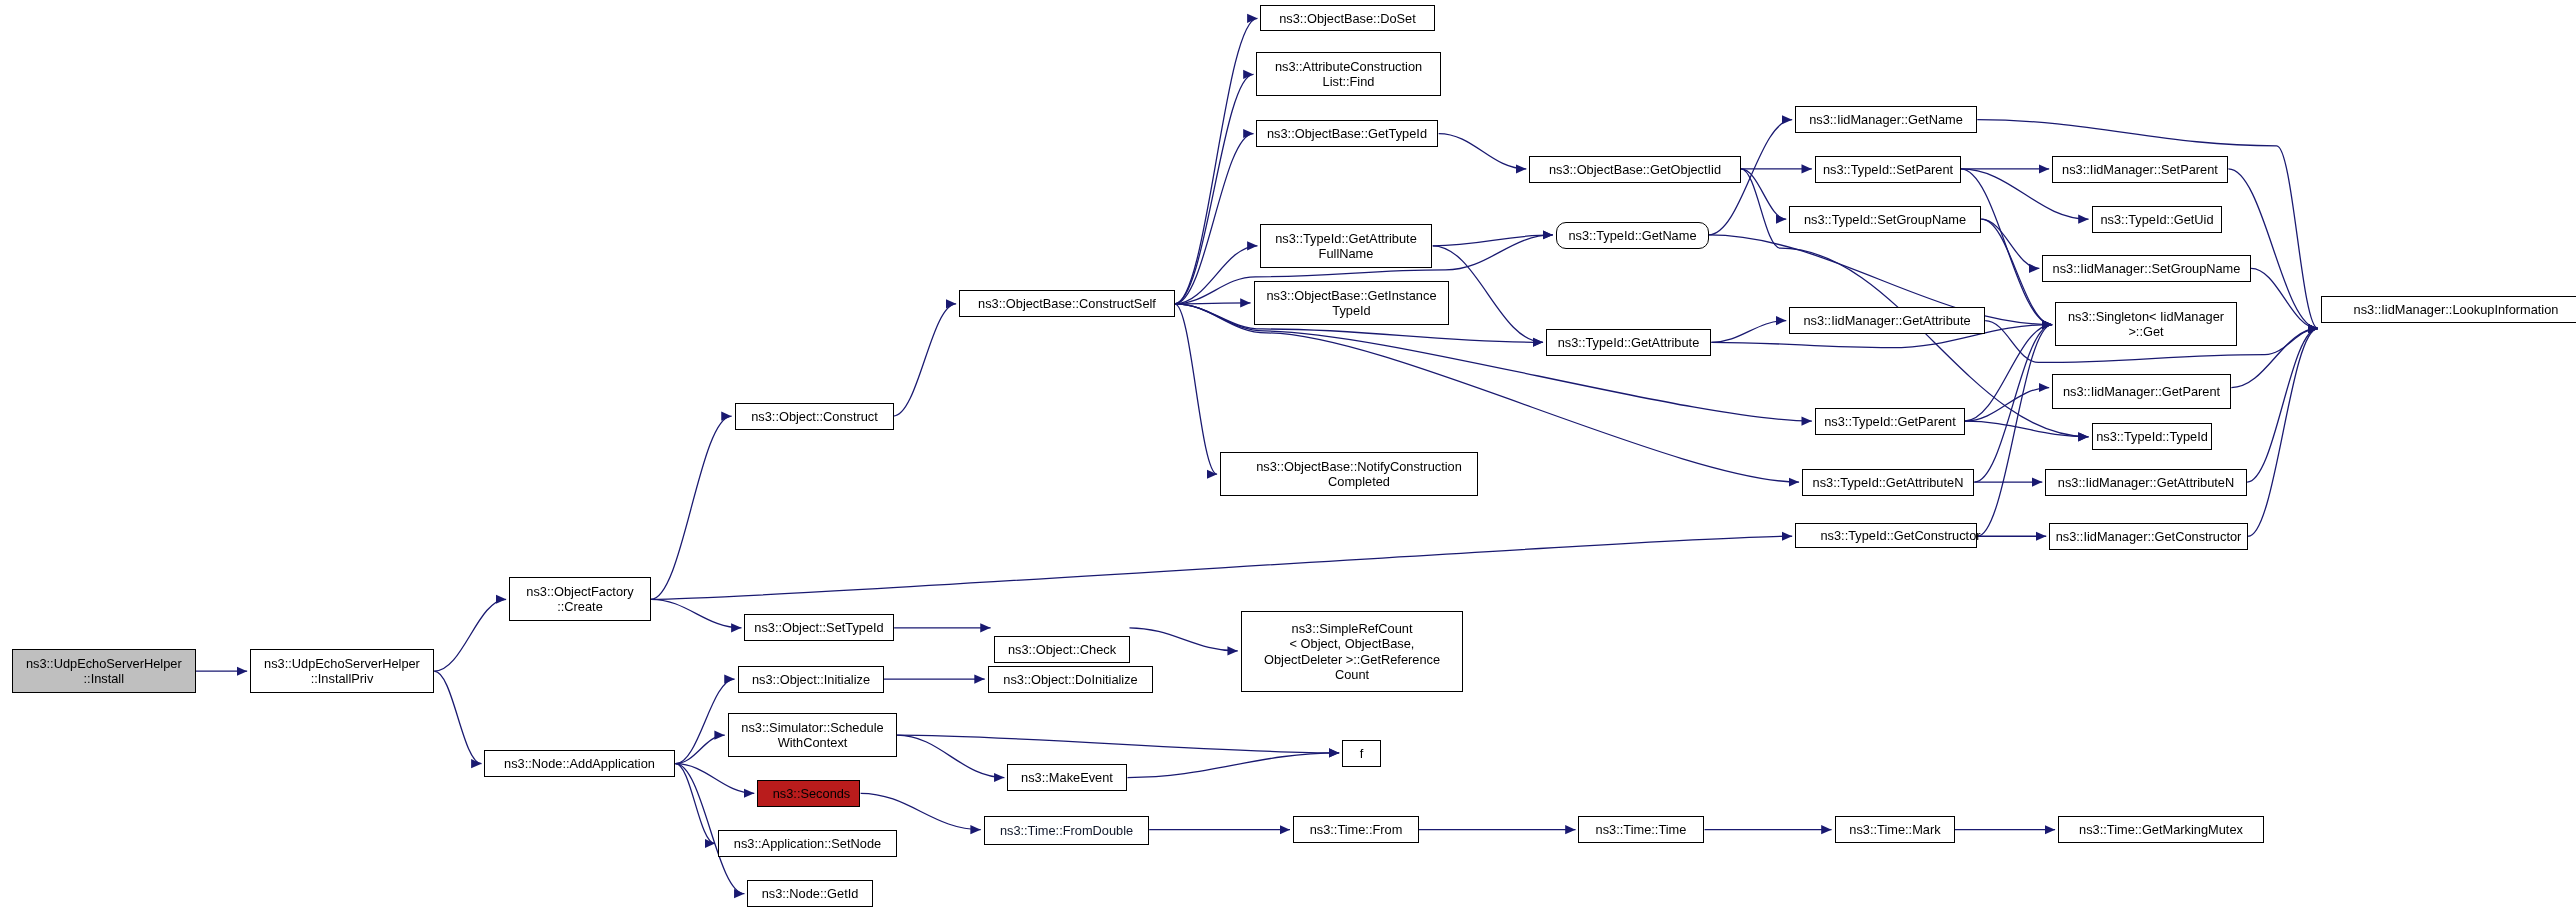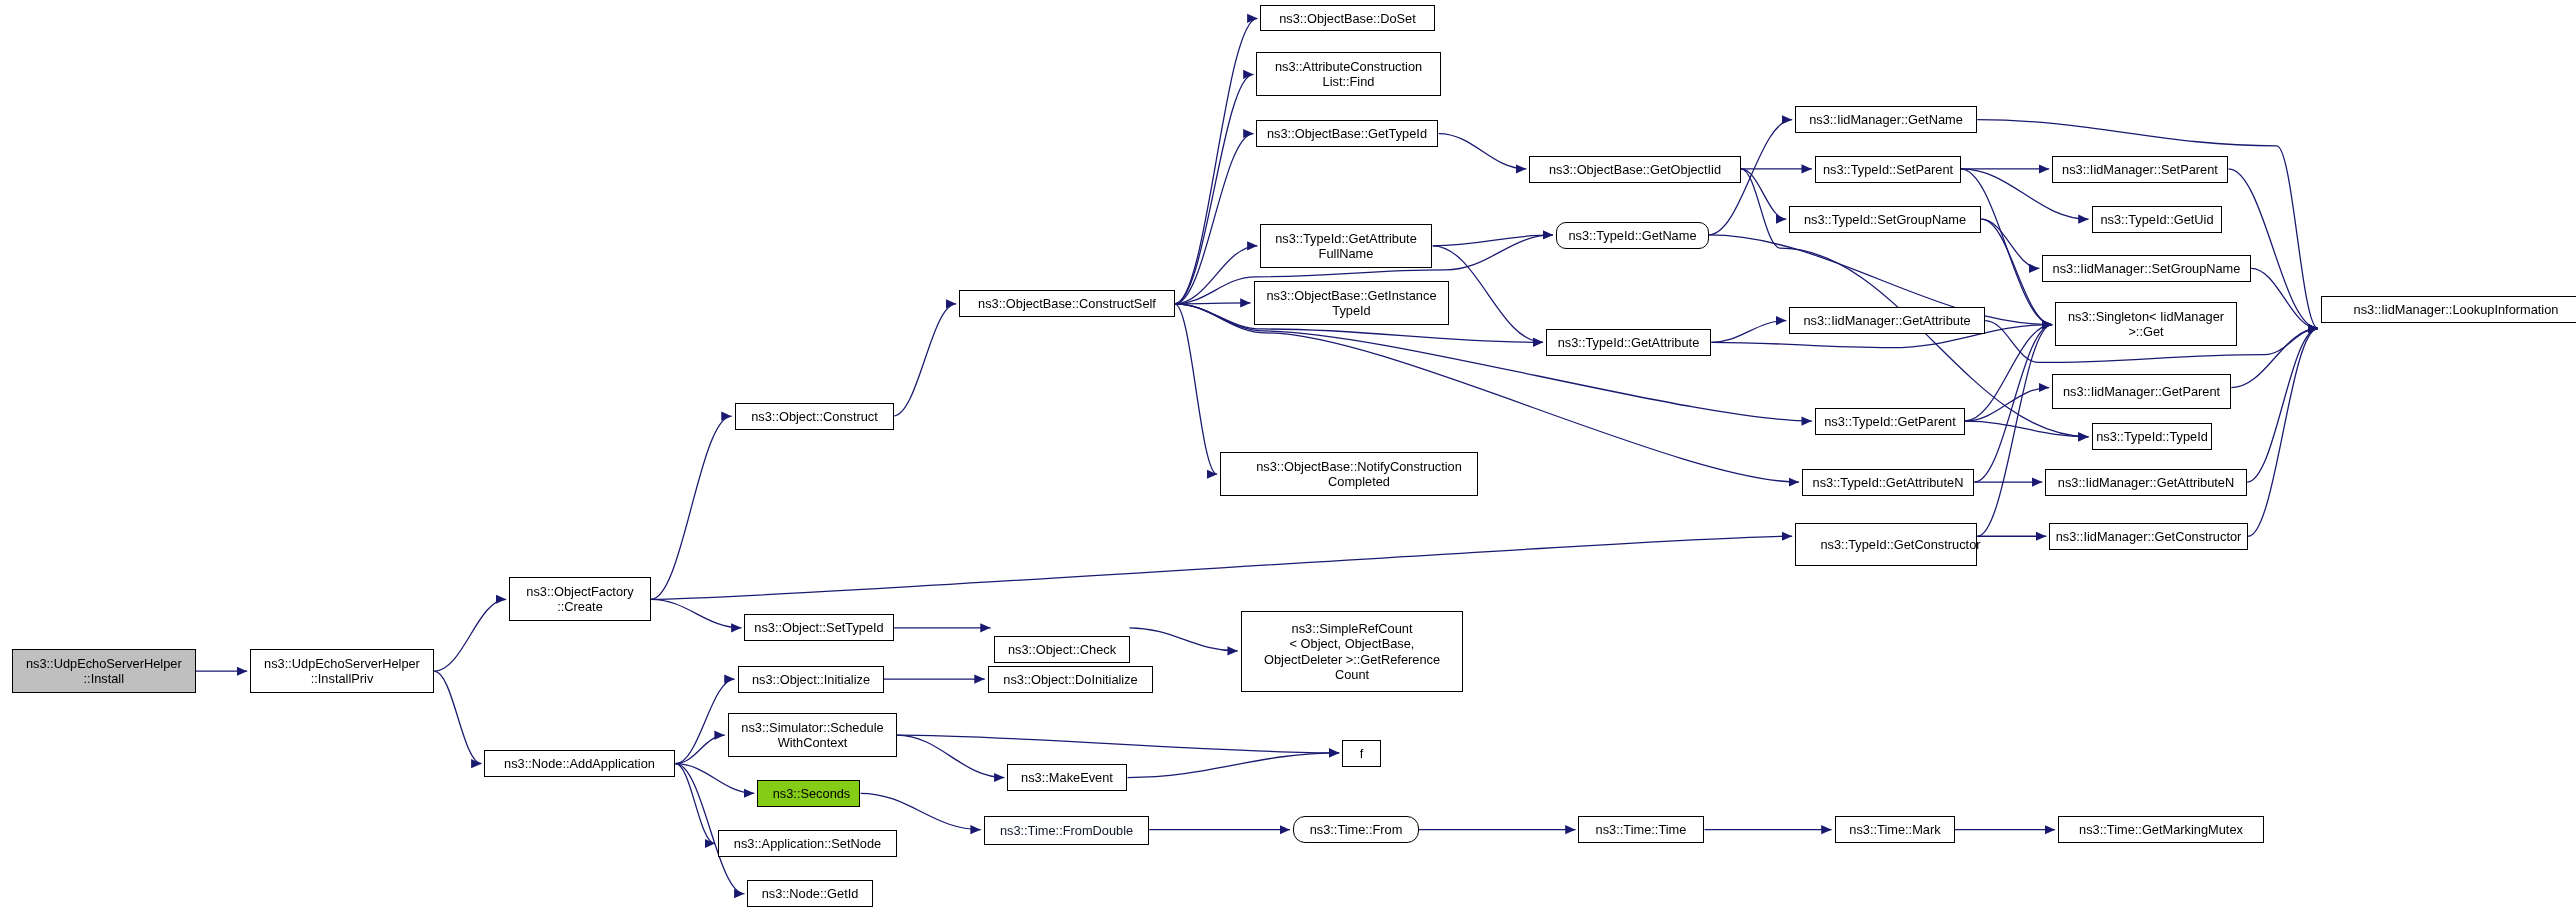--- a/index.html
+++ b/index.html
@@ -118,21 +118,21 @@
       <div class="node" style="left: 250px; top: 649px; width: 184px; height: 44px; background: rgb(255, 255, 255); border-color: rgb(0, 0, 0); color: rgb(0, 0, 0);">ns3::UdpEchoServerHelper
 ::InstallPriv</div>
       <div class="node" style="left: 509px; top: 577px; width: 142px; height: 44px; background: rgb(255, 255, 255); border-color: rgb(0, 0, 0); color: rgb(0, 0, 0);">ns3::ObjectFactory
 ::Create</div>
       <div class="node" style="left: 484px; top: 750px; width: 191px; height: 26.6px; background: rgb(255, 255, 255); border-color: rgb(0, 0, 0); color: rgb(0, 0, 0);">ns3::Node::AddApplication</div>
       <div class="node" style="left: 735px; top: 403px; width: 159px; height: 26.6px; background: rgb(255, 255, 255); border-color: rgb(0, 0, 0); color: rgb(0, 0, 0);">ns3::Object::Construct</div>
       <div class="node" style="left: 744px; top: 614px; width: 150px; height: 26.6px; background: rgb(255, 255, 255); border-color: rgb(0, 0, 0); color: rgb(0, 0, 0);">ns3::Object::SetTypeId</div>
       <div class="node" style="left: 738px; top: 666px; width: 146px; height: 26.6px; background: rgb(255, 255, 255); border-color: rgb(0, 0, 0); color: rgb(0, 0, 0);">ns3::Object::Initialize</div>
       <div class="node" style="left: 728px; top: 713px; width: 169px; height: 44px; background: rgb(255, 255, 255); border-color: rgb(0, 0, 0); color: rgb(0, 0, 0);">ns3::Simulator::Schedule
 WithContext</div>
-      <div class="node" style="left: 757px; top: 780px; width: 103px; height: 26.6px; background: #84cc16; border-color: rgb(0, 0, 0); color: rgb(0, 0, 0); padding-left: 6px;">ns3::Seconds</div>
+      <div class="node" style="left: 757px; top: 780px; width: 103px; height: 26.6px; background: #b91c1c; border-color: rgb(0, 0, 0); color: rgb(0, 0, 0); padding-left: 6px;">ns3::Seconds</div>
       <div class="node" style="left: 718px; top: 830px; width: 179px; height: 26.6px; background: rgb(255, 255, 255); border-color: rgb(0, 0, 0); color: rgb(0, 0, 0);">ns3::Application::SetNode</div>
       <div class="node" style="left: 747px; top: 880px; width: 126px; height: 26.6px; background: rgb(255, 255, 255); border-color: rgb(0, 0, 0); color: rgb(0, 0, 0);">ns3::Node::GetId</div>
       <div class="node" style="left: 959px; top: 290px; width: 216px; height: 26.6px; background: rgb(255, 255, 255); border-color: rgb(0, 0, 0); color: rgb(0, 0, 0);">ns3::ObjectBase::ConstructSelf</div>
       <div class="node" style="left: 994px; top: 636px; width: 136px; height: 26.6px; background: rgb(255, 255, 255); border-color: rgb(0, 0, 0); color: rgb(0, 0, 0); text-align: right;">ns3::Object::Check</div>
       <div class="node" style="left: 988px; top: 666px; width: 165px; height: 26.6px; background: rgb(255, 255, 255); border-color: rgb(0, 0, 0); color: rgb(0, 0, 0);">ns3::Object::DoInitialize</div>
       <div class="node" style="left: 1007px; top: 764px; width: 120px; height: 26.6px; background: rgb(255, 255, 255); border-color: rgb(0, 0, 0); color: rgb(0, 0, 0);">ns3::MakeEvent</div>
       <div class="node" style="left: 984px; top: 816px; width: 165px; height: 29px; background: rgb(255, 255, 255); border-color: rgb(0, 0, 0); color: #0f172a;">ns3::Time::FromDouble</div>
       <div class="node" style="left: 1260px; top: 4.9px; width: 175px; height: 26.6px; background: rgb(255, 255, 255); border-color: rgb(0, 0, 0); color: rgb(0, 0, 0);">ns3::ObjectBase::DoSet</div>
       <div class="node" style="left: 1256px; top: 52px; width: 185px; height: 44px; background: rgb(255, 255, 255); border-color: rgb(0, 0, 0); color: rgb(0, 0, 0);">ns3::AttributeConstruction
 List::Find</div>
@@ -141,32 +141,32 @@
 FullName</div>
       <div class="node" style="left: 1254px; top: 281px; width: 195px; height: 44px; background: rgb(255, 255, 255); border-color: rgb(0, 0, 0); color: rgb(0, 0, 0);">ns3::ObjectBase::GetInstance
 TypeId</div>
       <div class="node" style="left: 1220px; top: 452px; width: 258px; height: 44px; background: rgb(255, 255, 255); border-color: rgb(0, 0, 0); color: rgb(0, 0, 0); padding-left: 20px;">ns3::ObjectBase::NotifyConstruction
 Completed</div>
       <div class="node" style="left: 1241px; top: 611px; width: 222px; height: 81px; background: rgb(255, 255, 255); border-color: rgb(0, 0, 0); color: rgb(0, 0, 0);">ns3::SimpleRefCount
 &lt; Object, ObjectBase,
 ObjectDeleter &gt;::GetReference
 Count</div>
       <div class="node" style="left: 1342px; top: 740px; width: 39px; height: 26.6px; background: rgb(255, 255, 255); border-color: rgb(0, 0, 0); color: rgb(0, 0, 0);">f</div>
-      <div class="node" style="left: 1293px; top: 816px; width: 126px; height: 26.6px; background: rgb(255, 255, 255); border-color: rgb(0, 0, 0); color: rgb(0, 0, 0); border-radius: 12px;">ns3::Time::From</div>
+      <div class="node" style="left: 1293px; top: 816px; width: 126px; height: 26.6px; background: rgb(255, 255, 255); border-color: rgb(0, 0, 0); color: rgb(0, 0, 0);">ns3::Time::From</div>
       <div class="node" style="left: 1529px; top: 156px; width: 212px; height: 26.6px; background: rgb(255, 255, 255); border-color: rgb(0, 0, 0); color: rgb(0, 0, 0);">ns3::ObjectBase::GetObjectIid</div>
       <div class="node" style="left: 1556px; top: 222px; width: 153px; height: 26.6px; background: rgb(255, 255, 255); border-color: rgb(0, 0, 0); color: rgb(0, 0, 0); border-radius: 10px;">ns3::TypeId::GetName</div>
       <div class="node" style="left: 1546px; top: 329px; width: 165px; height: 26.6px; background: rgb(255, 255, 255); border-color: rgb(0, 0, 0); color: rgb(0, 0, 0);">ns3::TypeId::GetAttribute</div>
       <div class="node" style="left: 1815px; top: 408px; width: 150px; height: 26.6px; background: rgb(255, 255, 255); border-color: rgb(0, 0, 0); color: rgb(0, 0, 0);">ns3::TypeId::GetParent</div>
       <div class="node" style="left: 1578px; top: 816px; width: 126px; height: 26.6px; background: rgb(255, 255, 255); border-color: rgb(0, 0, 0); color: rgb(0, 0, 0);">ns3::Time::Time</div>
       <div class="node" style="left: 1795px; top: 106px; width: 182px; height: 26.6px; background: rgb(255, 255, 255); border-color: rgb(0, 0, 0); color: rgb(0, 0, 0);">ns3::IidManager::GetName</div>
       <div class="node" style="left: 1815px; top: 156px; width: 146px; height: 26.6px; background: rgb(255, 255, 255); border-color: rgb(0, 0, 0); color: rgb(0, 0, 0);">ns3::TypeId::SetParent</div>
       <div class="node" style="left: 1789px; top: 206px; width: 192px; height: 26.6px; background: rgb(255, 255, 255); border-color: rgb(0, 0, 0); color: rgb(0, 0, 0);">ns3::TypeId::SetGroupName</div>
       <div class="node" style="left: 1789px; top: 307px; width: 196px; height: 26.6px; background: rgb(255, 255, 255); border-color: rgb(0, 0, 0); color: rgb(0, 0, 0);">ns3::IidManager::GetAttribute</div>
       <div class="node" style="left: 1802px; top: 469px; width: 172px; height: 26.6px; background: rgb(255, 255, 255); border-color: rgb(0, 0, 0); color: rgb(0, 0, 0);">ns3::TypeId::GetAttributeN</div>
-      <div class="node" style="left: 1795px; top: 523px; width: 182px; height: 43px; background: rgb(255, 255, 255); border-color: rgb(0, 0, 0); color: rgb(0, 0, 0); padding-left: 29px;">ns3::TypeId::GetConstructor</div>
+      <div class="node" style="left: 1795px; top: 523px; width: 182px; height: 25px; background: rgb(255, 255, 255); border-color: rgb(0, 0, 0); color: rgb(0, 0, 0); padding-left: 29px;">ns3::TypeId::GetConstructor</div>
       <div class="node" style="left: 1835px; top: 816px; width: 120px; height: 26.6px; background: rgb(255, 255, 255); border-color: rgb(0, 0, 0); color: rgb(0, 0, 0);">ns3::Time::Mark</div>
       <div class="node" style="left: 2052px; top: 156px; width: 176px; height: 26.6px; background: rgb(255, 255, 255); border-color: rgb(0, 0, 0); color: rgb(0, 0, 0);">ns3::IidManager::SetParent</div>
       <div class="node" style="left: 2092px; top: 206px; width: 130px; height: 26.6px; background: rgb(255, 255, 255); border-color: rgb(0, 0, 0); color: rgb(0, 0, 0);">ns3::TypeId::GetUid</div>
       <div class="node" style="left: 2042px; top: 255px; width: 209px; height: 26.6px; background: rgb(255, 255, 255); border-color: rgb(0, 0, 0); color: rgb(0, 0, 0);">ns3::IidManager::SetGroupName</div>
       <div class="node" style="left: 2055px; top: 302px; width: 182px; height: 44px; background: rgb(255, 255, 255); border-color: rgb(0, 0, 0); color: rgb(0, 0, 0);">ns3::Singleton&lt; IidManager
 &gt;::Get</div>
       <div class="node" style="left: 2052px; top: 374px; width: 179px; height: 35px; background: rgb(255, 255, 255); border-color: rgb(0, 0, 0); color: rgb(0, 0, 0);">ns3::IidManager::GetParent</div>
       <div class="node" style="left: 2092px; top: 423px; width: 120px; height: 26.6px; background: rgb(255, 255, 255); border-color: rgb(0, 0, 0); color: rgb(0, 0, 0);">ns3::TypeId::TypeId</div>
       <div class="node" style="left: 2045px; top: 469px; width: 202px; height: 26.6px; background: rgb(255, 255, 255); border-color: rgb(0, 0, 0); color: rgb(0, 0, 0);">ns3::IidManager::GetAttributeN</div>
       <div class="node" style="left: 2049px; top: 523px; width: 199px; height: 26.6px; background: rgb(255, 255, 255); border-color: rgb(0, 0, 0); color: rgb(0, 0, 0);">ns3::IidManager::GetConstructor</div>

